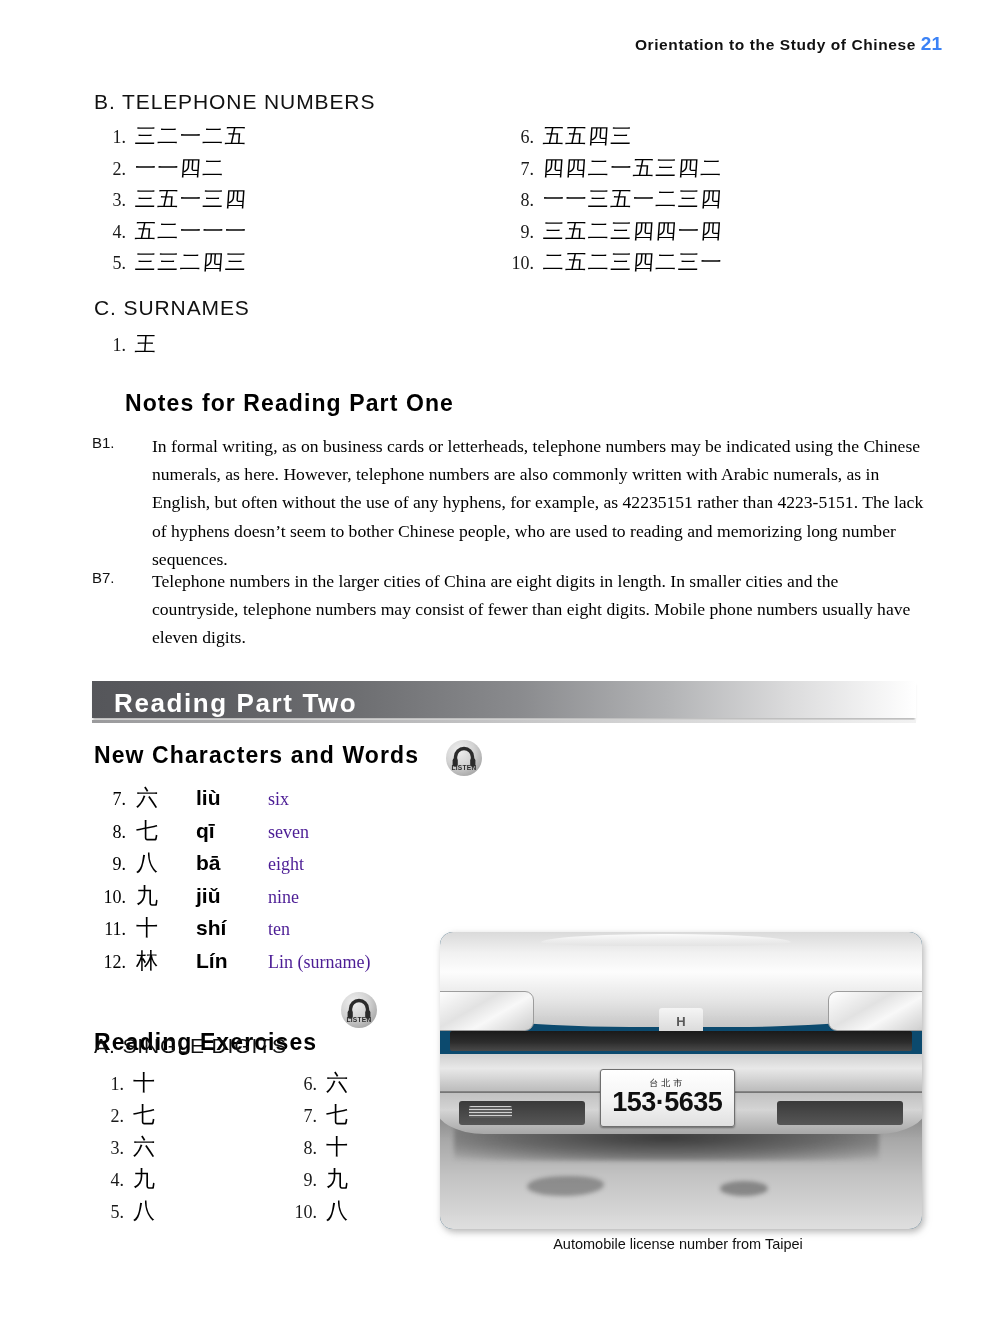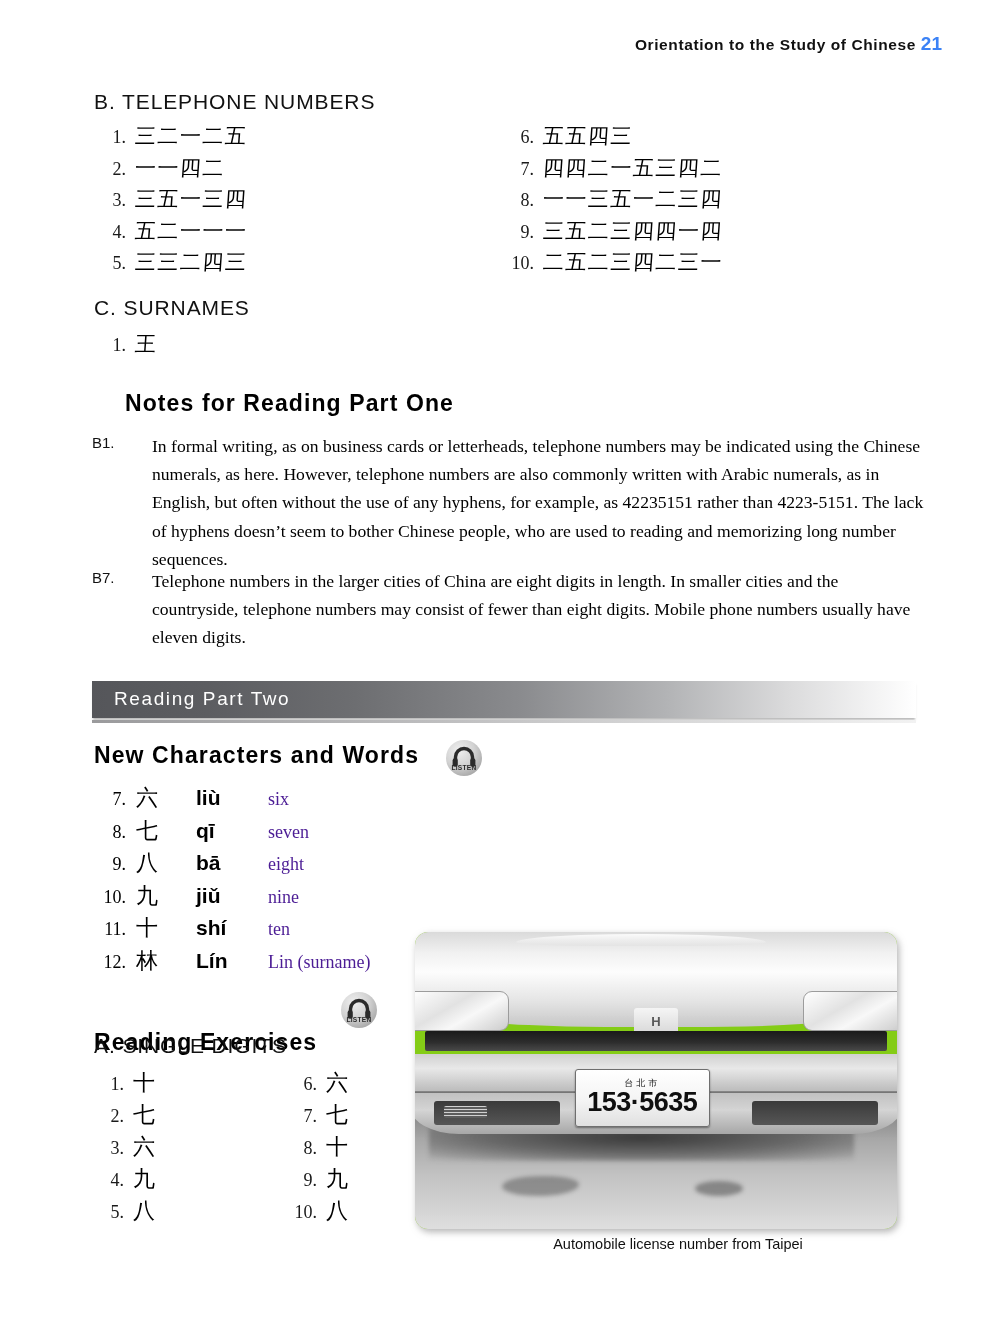--- a/index.html
+++ b/index.html
@@ -126,22 +126,22 @@
     background: linear-gradient(to right,
         #55565a 0%, #5c5d61 14%, #6d6e71 32%,
         #8a8b8e 52%, #b3b4b6 70%, #dcdcdd 85%, #ffffff 100%);
     box-shadow: 0 3px 2px -1px rgba(130,130,130,0.55);
   }
   .banner-text {
     position: absolute;
     left: 22px;
     top: 7px;
     font-family: "Liberation Sans", sans-serif;
-    font-size: 19px;
-    font-weight: normal;
+    font-size: 26px;
+    font-weight: bold;
     letter-spacing: 1.6px;
     color: #ffffff;
     white-space: nowrap;
   }
   .banner-rule {
     position: absolute;
     left: 92px;
     top: 720px;
     width: 824px;
     height: 3px;
@@ -187,28 +187,28 @@
   }
   .vrow .veng {
     font-family: "Liberation Serif", serif;
     font-size: 18px;
     color: #4c1d95;
   }
 
   
   .photo-wrap {
     position: absolute;
-    left: 415px;
+    left: 440px;
     top: 932px;
     width: 482px;
     height: 297px;
     border-radius: 13px;
     overflow: hidden;
     box-shadow: 2px 3px 7px rgba(120,120,120,0.55);
-    background: #84cc16;
+    background: #0c4a6e;
   }
   .photo {
     position: absolute;
     inset: 0;
     filter: grayscale(1) contrast(1.02);
   }
   
   .ph-wall {
     position: absolute; left: 0; top: 0; width: 100%; height: 30%;
     background: linear-gradient(to bottom, #b9b9b7 0%, #cfcfcd 60%, #bdbdbb 100%);

